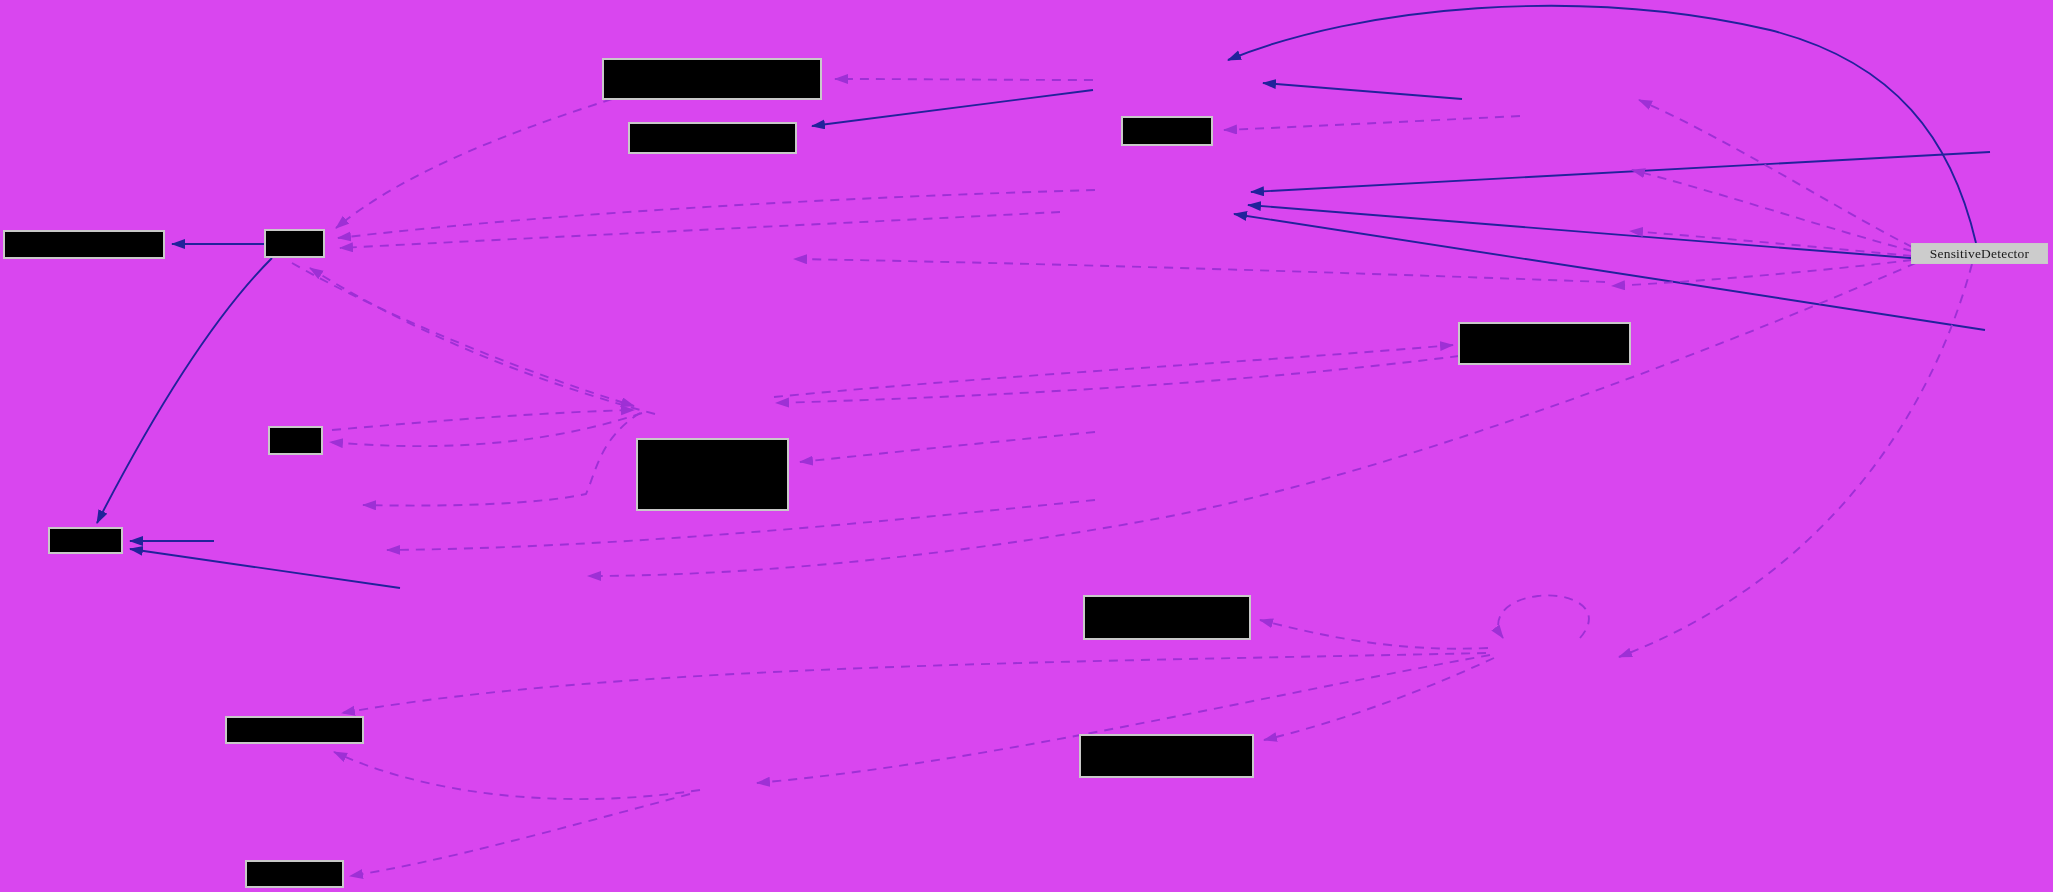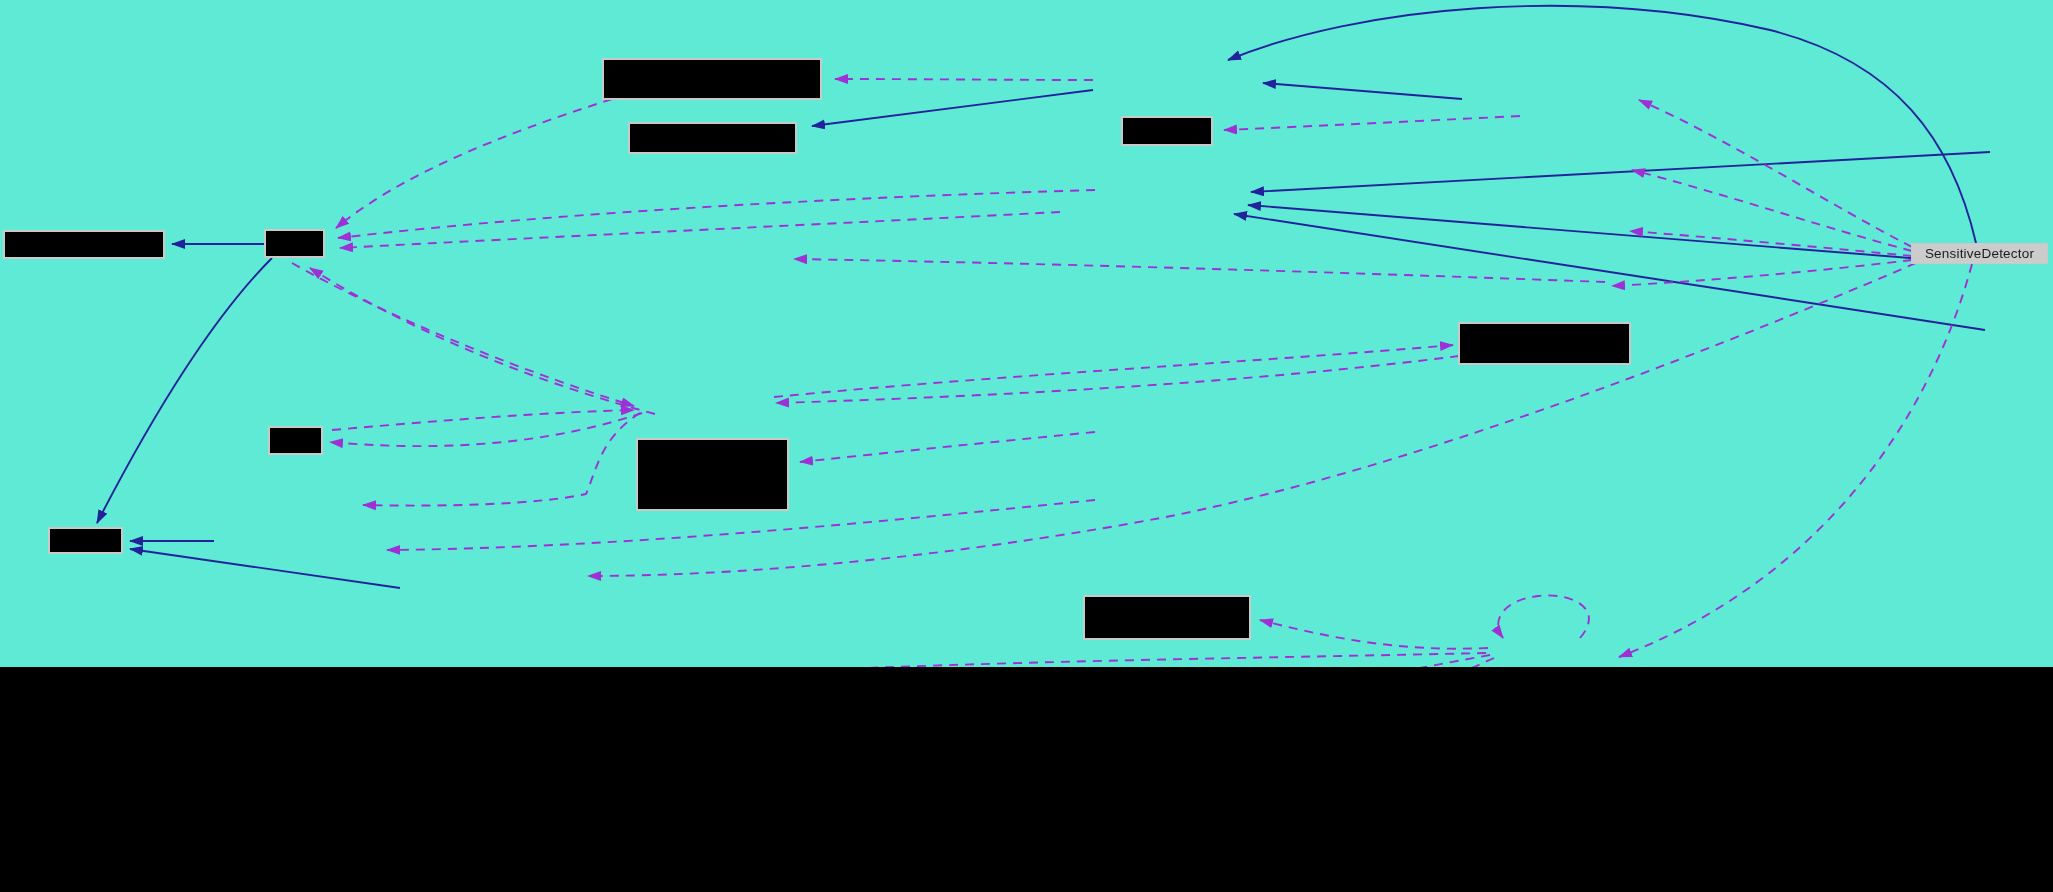--- a/index.html
+++ b/index.html
@@ -1,17 +1,17 @@
 <!DOCTYPE html>
 <html><head>
 <meta charset="utf-8">
 <style>
   html,body{margin:0;padding:0;background:#000;}
-  #canvas{position:relative;width:2053px;height:667px;background:#5eead4;overflow:hidden;
-          font-family:Liberation Sans, sans-serif;}
+  #canvas{position:relative;width:2053px;height:892px;background:#d946ef;overflow:hidden;
+          font-family:Liberation Serif, serif;}
   #graph-svg{position:absolute;left:0;top:0;}
   #sd-label{position:absolute;display:flex;align-items:center;justify-content:center;
             font-size:13.5px;letter-spacing:0.2px;cursor:pointer;box-sizing:border-box;
             border:1px solid #c9c9c9;}
 </style>
 </head>
 <body>
 
 <div id="canvas">
   <svg id="graph-svg" width="2053" height="892" viewBox="0 0 2053 892">

